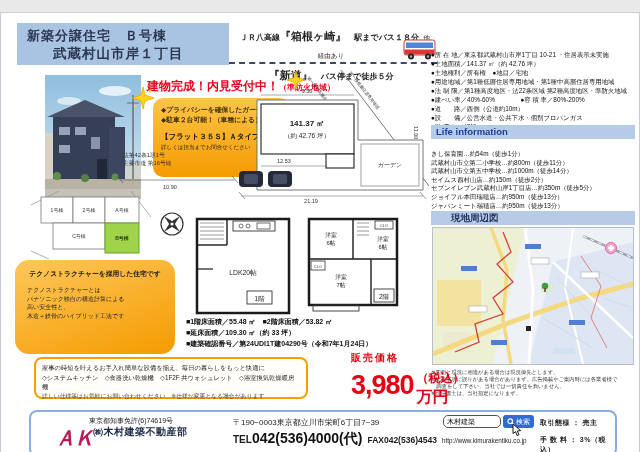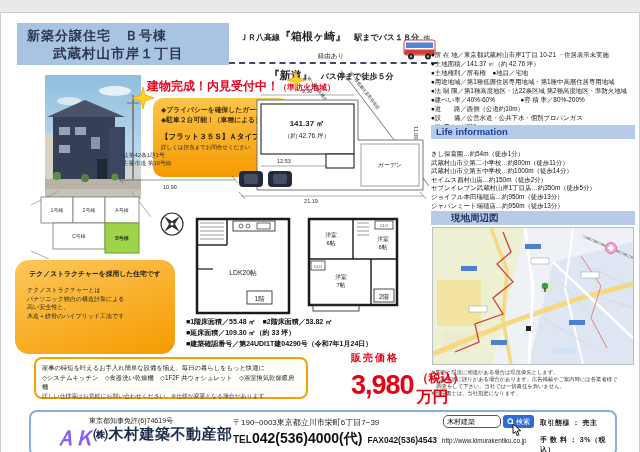--- a/index.html
+++ b/index.html
@@ -58,22 +58,22 @@
   #price-row { display:flex; align-items:flex-start; }
   #price .pvalue { font-size:27px; font-weight:bold; letter-spacing:-1px; line-height:40px; }
   #price-side { margin-left:3px; margin-top:5px; }
   #price .ptax { font-size:12px; font-weight:bold; display:block; }
   #price .punit { font-size:16px; font-weight:bold; display:block; }
   
   #footer-box { left:28px; top:397px; width:588px; height:47px; background:#fff;
                 border:2.5px solid #86aede; border-radius:8px; }
   #footer-box .fi { position:absolute; }
   #f-license { left:58px; top:4px; font-size:7px; color:#222; }
-  #f-logo { left:24px; top:12px; font-size:21px; font-weight:bold; font-style:italic; color:#8b5cf6; letter-spacing:-2px; }
-  #f-company { left:62px; top:13px; font-size:15px; font-weight:bold; color:#1c2b4a; letter-spacing:0.5px; }
+  #f-logo { left:24px; top:12px; font-size:21px; font-weight:bold; font-style:italic; color:#be185d; letter-spacing:-2px; }
+  #f-company { left:62px; top:13px; font-size:10px; font-weight:bold; color:#1c2b4a; letter-spacing:0.5px; }
   #f-address { left:202px; top:5px; font-size:8px; color:#222; }
   #f-telrow { left:202px; top:18px; display:flex; align-items:baseline; white-space:nowrap; }
   #f-telrow .tel-label { font-size:10px; font-weight:bold; }
   #f-telrow .tel-num { font-size:14px; font-weight:bold; color:#111; }
   #f-telrow .fax { font-size:8.5px; font-weight:bold; margin-left:5px; }
   #f-telrow .url { font-size:6.3px; margin-left:5px; color:#222; }
   #f-search-input { left:412px; top:3px; width:58px; height:13px; border:1px solid #555;
                     border-radius:5px; font-size:7px; padding-left:3px; font-family:inherit; }
   #f-search-btn { left:472px; top:3px; width:31px; height:13px; background:#2e6bd4; border:none;
                   border-radius:3px; color:#fff; font-size:7px; line-height:11px; cursor:pointer;

